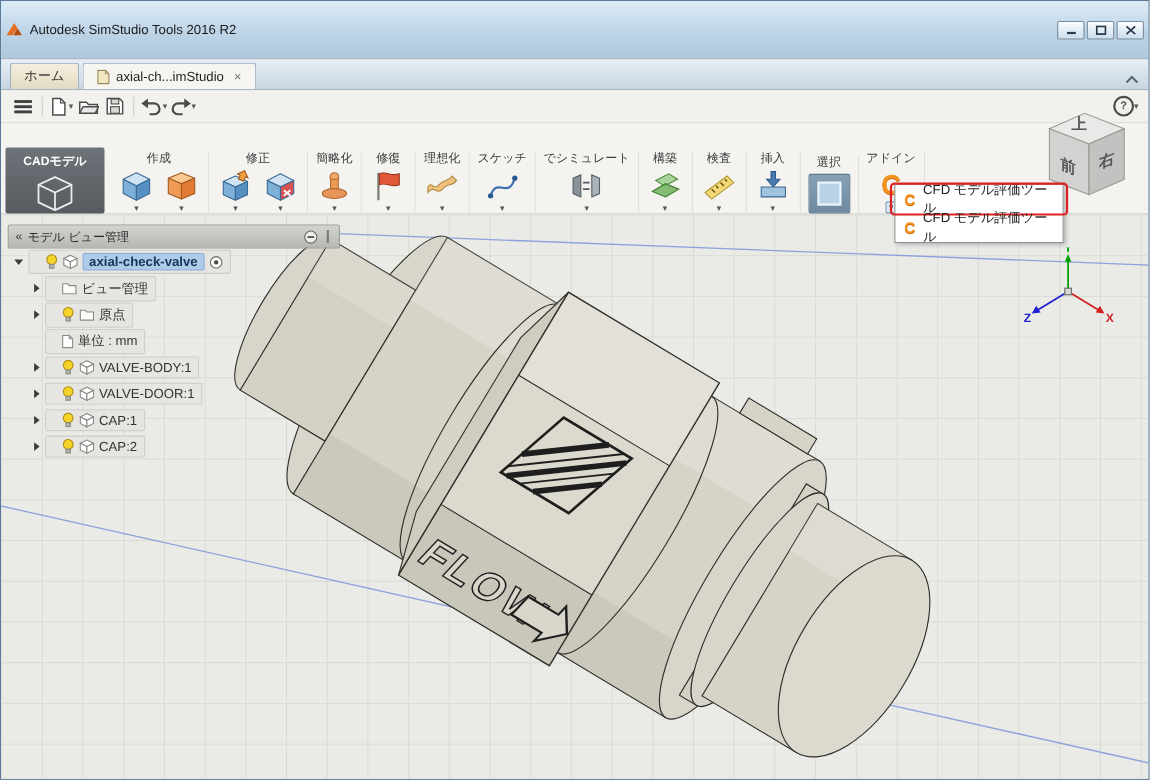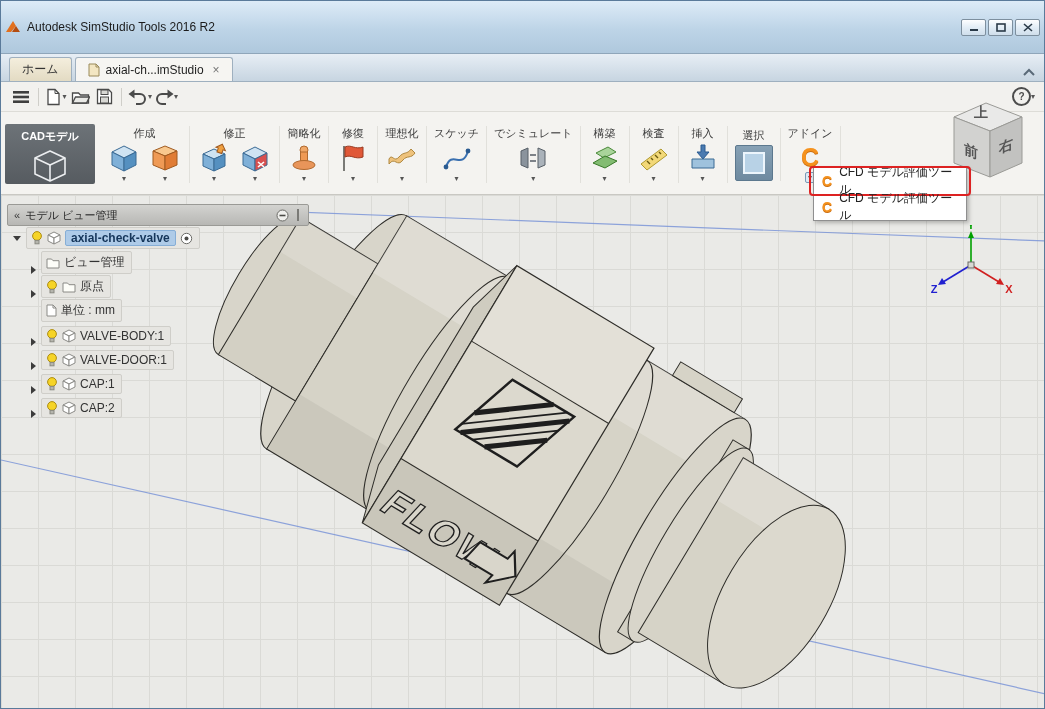--- a/index.html
+++ b/index.html
@@ -28,21 +28,21 @@
   
   .qtoolbar{height:29px;background:#f2f1ee;border-bottom:1px solid #dddcd7;display:flex;align-items:center;padding:0 8px;}
   .qbtn{height:24px;min-width:22px;display:flex;align-items:center;justify-content:center;margin:0 1px;}
   .qsep{width:1px;height:18px;background:#cfcec9;margin:0 5px;}
   .dd{font-size:8px;color:#555;line-height:9px;}
   .qspacer{flex:1;}
   .helpq{width:15px;height:15px;border:2px solid #4c4c4c;border-radius:50%;display:flex;align-items:center;justify-content:center;
          font-size:10px;font-weight:bold;color:#4c4c4c;}
 
   
-  .ribbon{height:80px;background:#f4f3f0;border-bottom:1px solid #c9c8c3;display:flex;align-items:center;padding:2px 4px 0 4px;}
+  .ribbon{height:80px;background:#f4f3f0;border-bottom:1px solid #c9c8c3;display:flex;align-items:flex-end;padding:2px 4px 0 4px;}
   .cad-tile{width:90px;background:linear-gradient(#6d7378,#565b60);border-radius:2px;color:#fff;display:flex;
             flex-direction:column;align-items:center;padding-top:5px;margin-right:5px;box-sizing:border-box;}
   .cad-label{font-size:11px;font-weight:bold;margin-bottom:4px;}
   .rgroup{display:flex;flex-direction:column;align-items:center;padding:0 7px;border-right:1px solid #e1e0db;}
   .rgroup-label{font-size:11px;color:#3c3c3c;height:15px;line-height:15px;white-space:nowrap;}
   .rgroup-icons{display:flex;gap:7px;align-items:flex-start;padding-top:2px;}
   .ricon{display:flex;flex-direction:column;align-items:center;width:34px;}
   .ricon svg{width:30px;height:30px;}
   .ricon .dd{margin-top:1px;}
   .ricon.select-tile{background:linear-gradient(#87a1b5,#6e8aa0);border:1px solid #5c788e;border-radius:2px;padding:2px;width:32px;}
@@ -59,23 +59,23 @@
   .browser{position:absolute;top:9px;left:6px;width:302px;font-size:12px;}
   .bheader{height:20px;background:linear-gradient(#d3d3d0,#b7b7b4);border:1px solid #9a9a96;border-radius:2px;
            display:flex;align-items:center;padding:0 6px;color:#2a2a2a;}
   .bheader .btitle{font-size:11px;margin-left:5px;}
   .bspacer{flex:1;}
   .brow{display:flex;align-items:center;height:24px;}
   .exp{width:0;height:0;border-top:4px solid transparent;border-bottom:4px solid transparent;border-left:5px solid #3c3c3c;margin-right:5px;}
   .exp.open{border-left:4px solid transparent;border-right:4px solid transparent;border-top:5px solid #3c3c3c;border-bottom:none;}
   .exp.none{border:none;width:5px;}
   .pill{display:inline-flex;align-items:center;gap:4px;background:#e6e5e1;border:1px solid #cfcec9;border-radius:2px;
-        padding:2px 6px 2px 4px;color:#333;}
+        padding:2px 6px 2px 14px;color:#333;}
   .chip-selected{background:#aecbe8;border:1px solid #86aed6;border-radius:2px;padding:0 5px;color:#15365a;font-weight:bold;}
-  .ind1{margin-left:6px;} .ind2{margin-left:24px;align-items:flex-end;}
+  .ind1{margin-left:6px;} .ind2{margin-left:24px;}
 
   
   .addin-menu{position:absolute;left:812px;top:166px;width:152px;background:#fff;border:1px solid #8f8f8f;
               box-shadow:2px 2px 4px rgba(0,0,0,.25);z-index:40;font-size:12px;}
   .menu-item{position:relative;display:flex;align-items:center;height:26px;padding:0 8px;color:#222;}
   .menu-c{font-size:14px;font-weight:bold;color:#f5921e;margin-right:7px;text-shadow:0 1px 0 #c96d10;}
   .red-frame{position:absolute;left:-5px;right:-5px;top:-2px;bottom:-2px;border:2px solid #dd2222;border-radius:4px;pointer-events:none;}
 
   
   .viewcube{position:absolute;right:8px;top:92px;z-index:30;}

